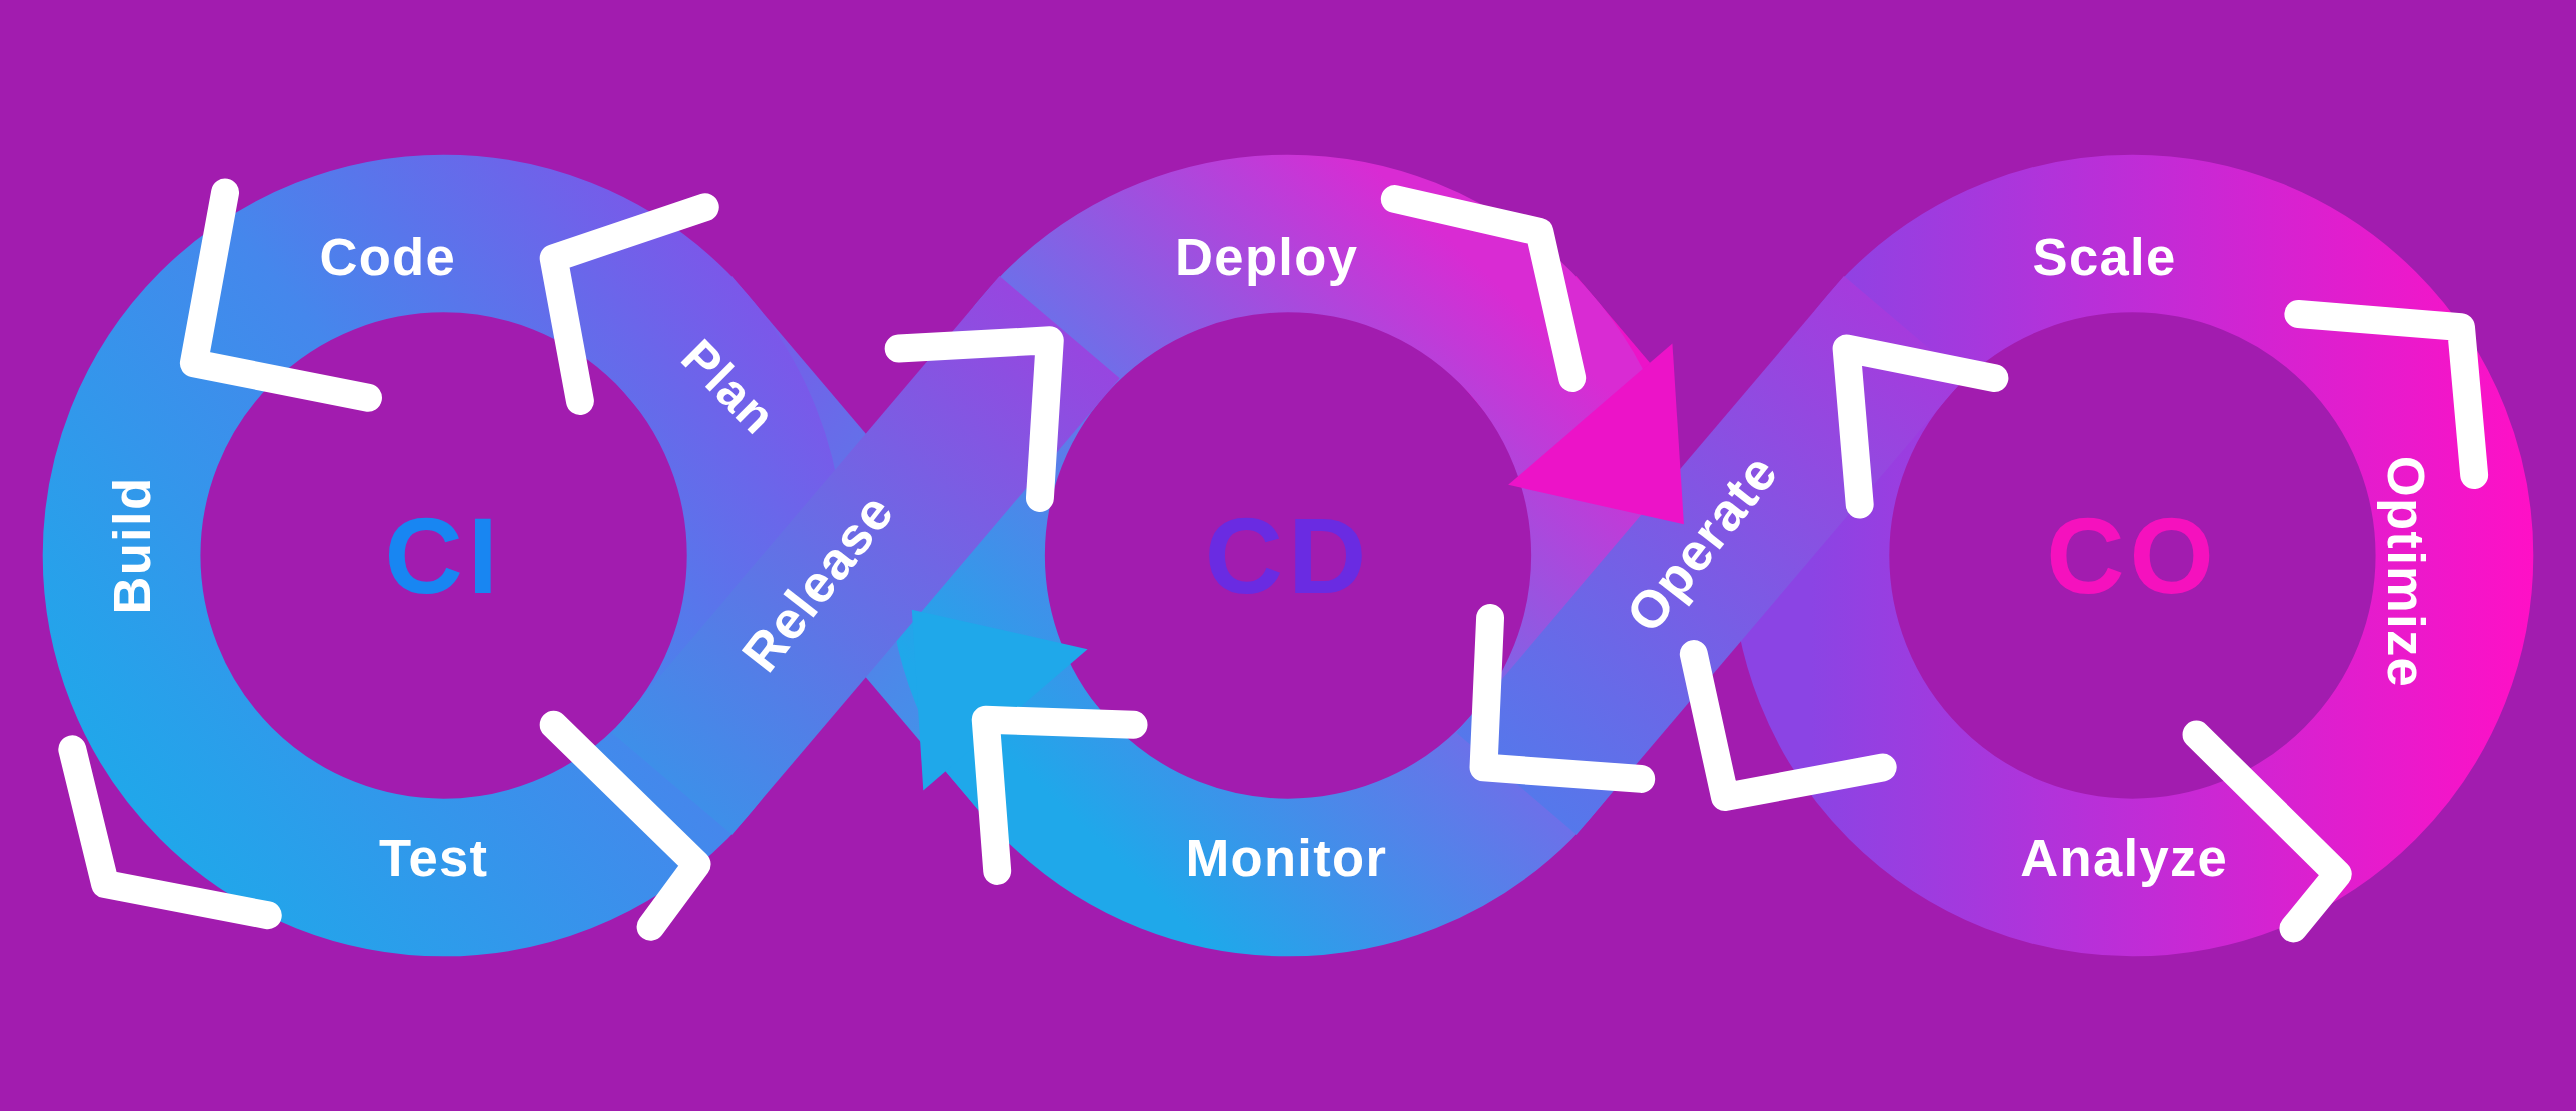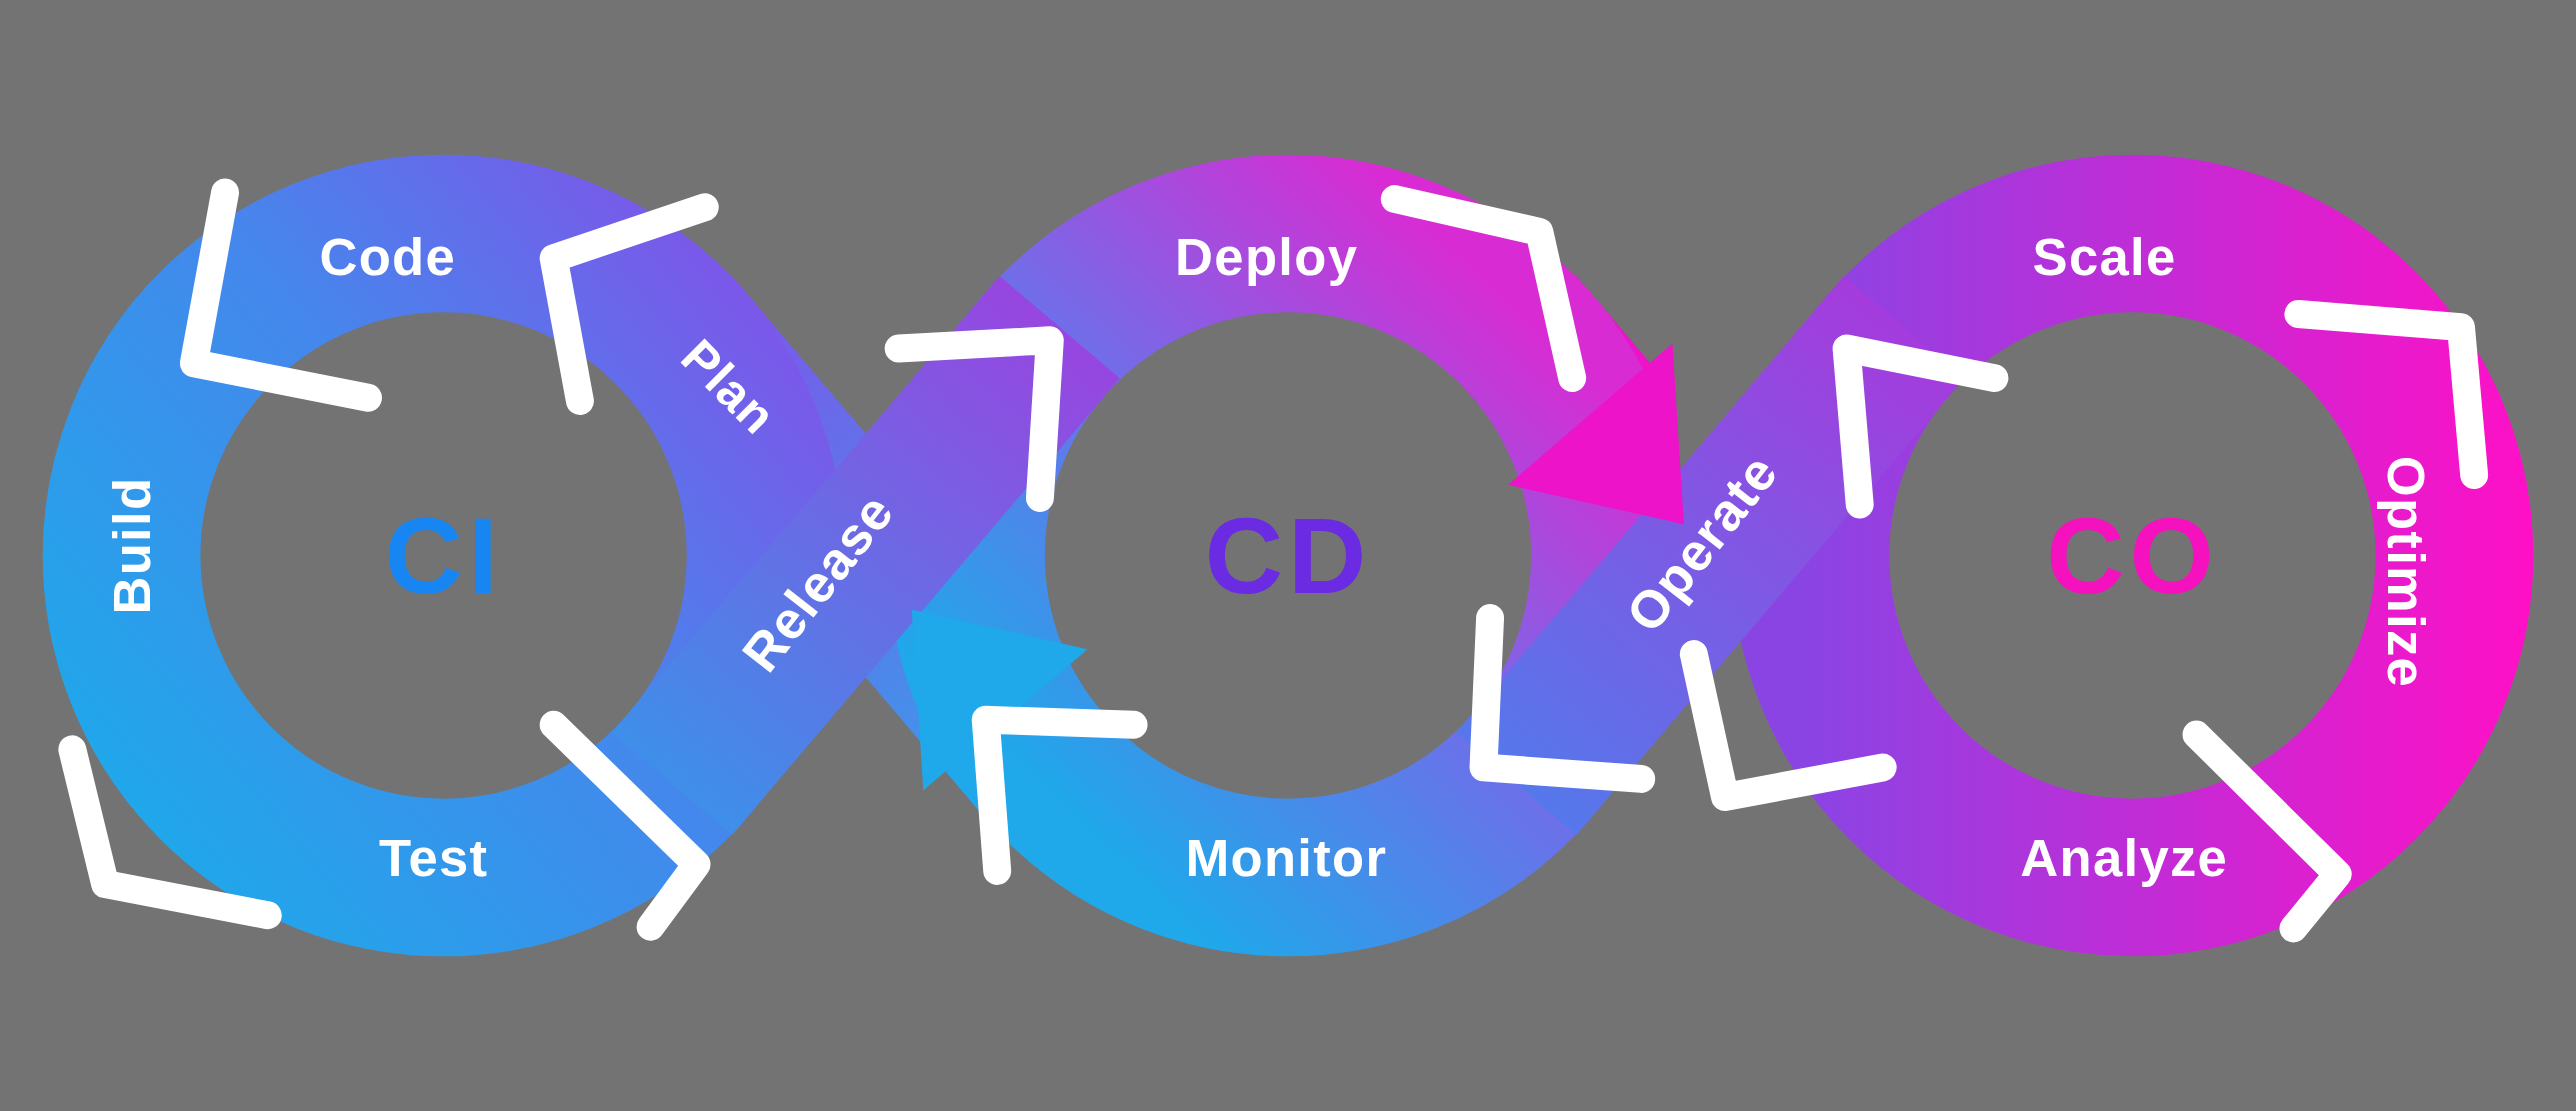--- a/index.html
+++ b/index.html
@@ -1,16 +1,16 @@
 <!DOCTYPE html>
 <html style="font-size:8.2px"><head>
 <meta charset="utf-8">
 <style>
   html,body{margin:0;padding:0;width:100%;height:100%;background:#000;overflow:hidden;}
-  .stage{position:fixed;inset:0;background:#737373;}
+  .stage{position:fixed;inset:0;background:#a21caf;}
   svg{width:100%;height:100%;display:block;}
   .band{stroke-linecap:butt;}
   .chevron{fill:none;stroke:#fff;stroke-width:17;stroke-linecap:round;stroke-linejoin:round;}
   .lbl{fill:#fff;font-family:"Liberation Sans",sans-serif;font-size:32px;font-weight:600;letter-spacing:.8px;text-anchor:middle;}
   .lbl-sm{font-size:30px;}
   .center-lbl{font-family:"Liberation Sans",sans-serif;font-size:66px;font-weight:700;letter-spacing:3px;text-anchor:middle;}
 </style>
 </head>
 <body>
 

